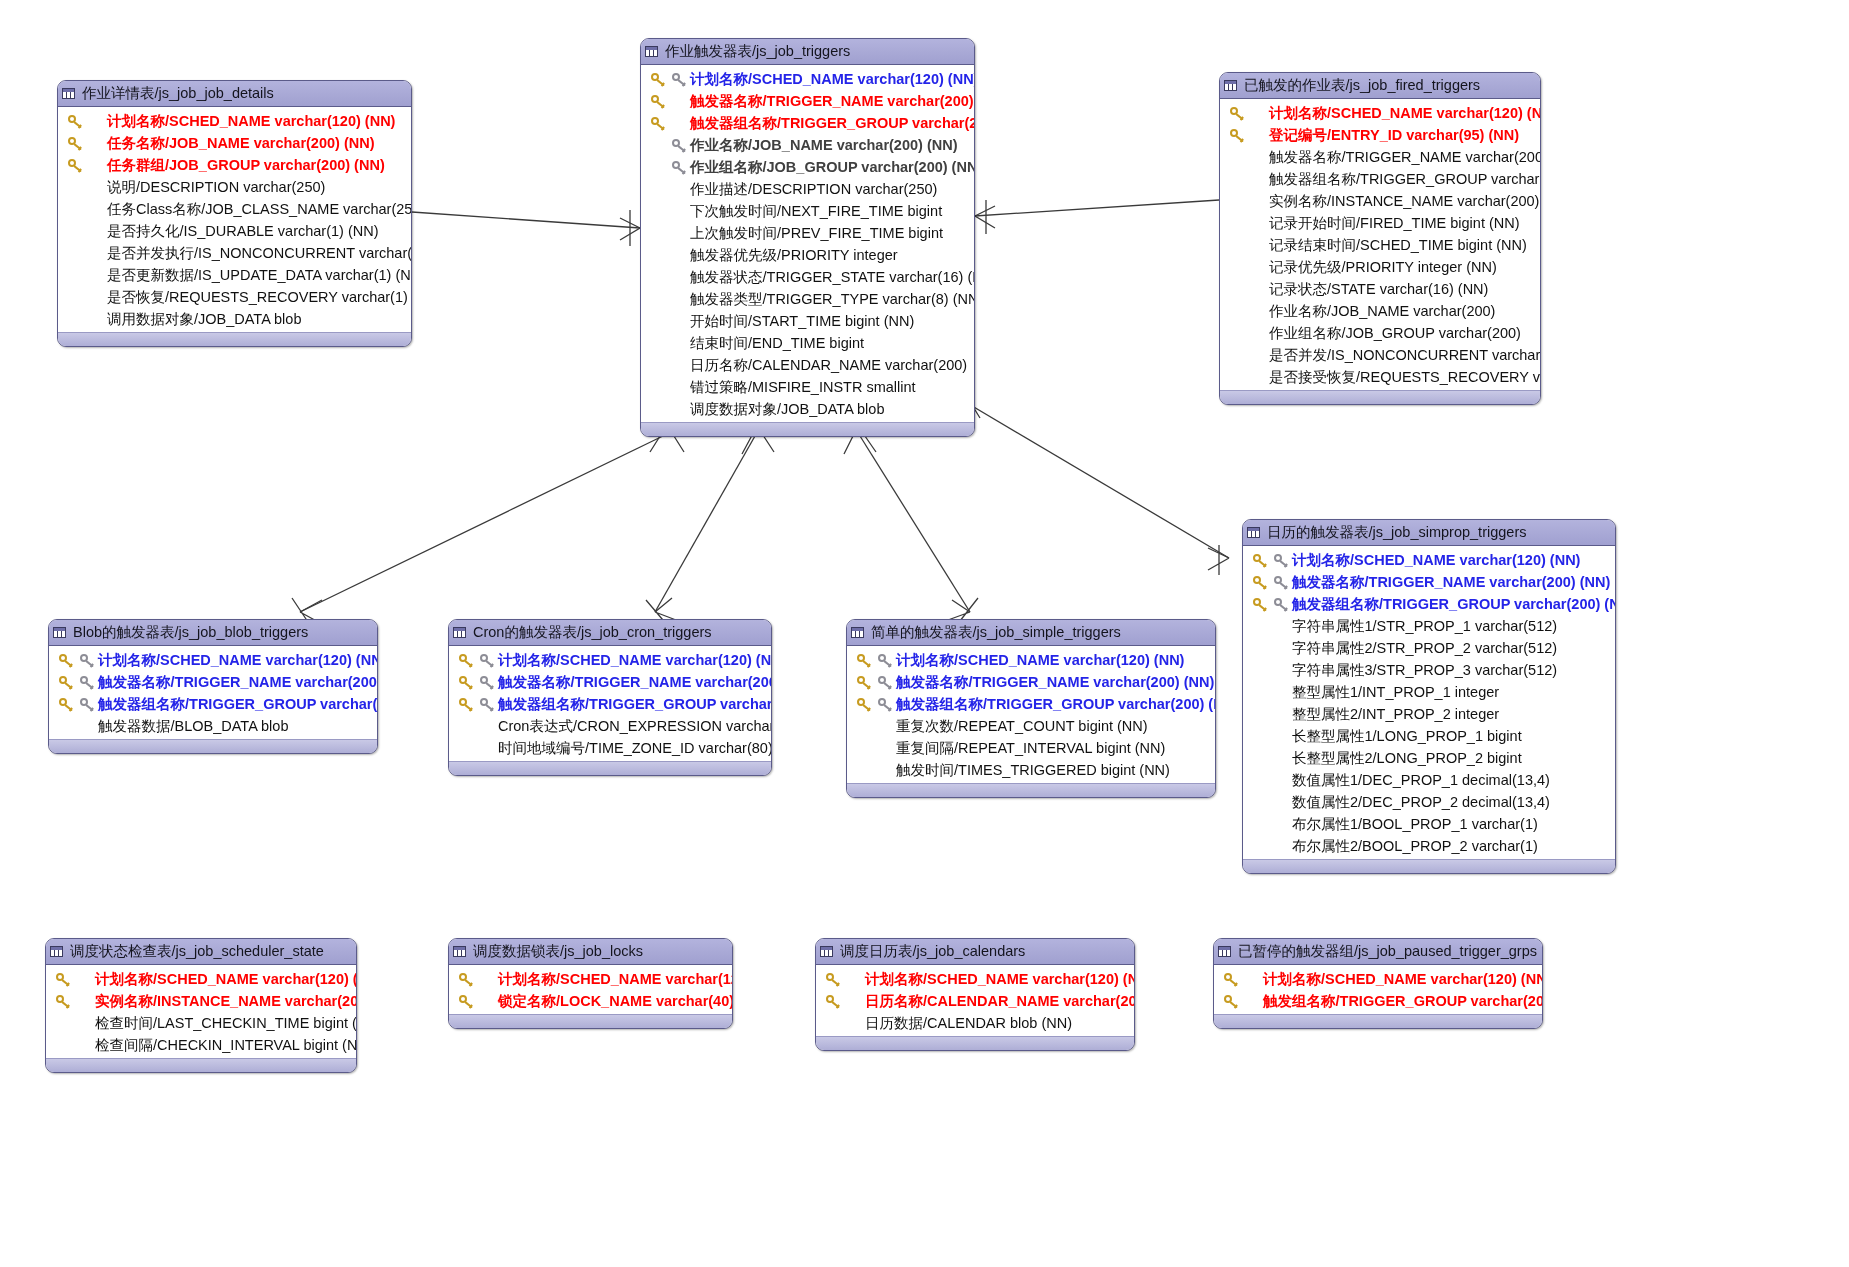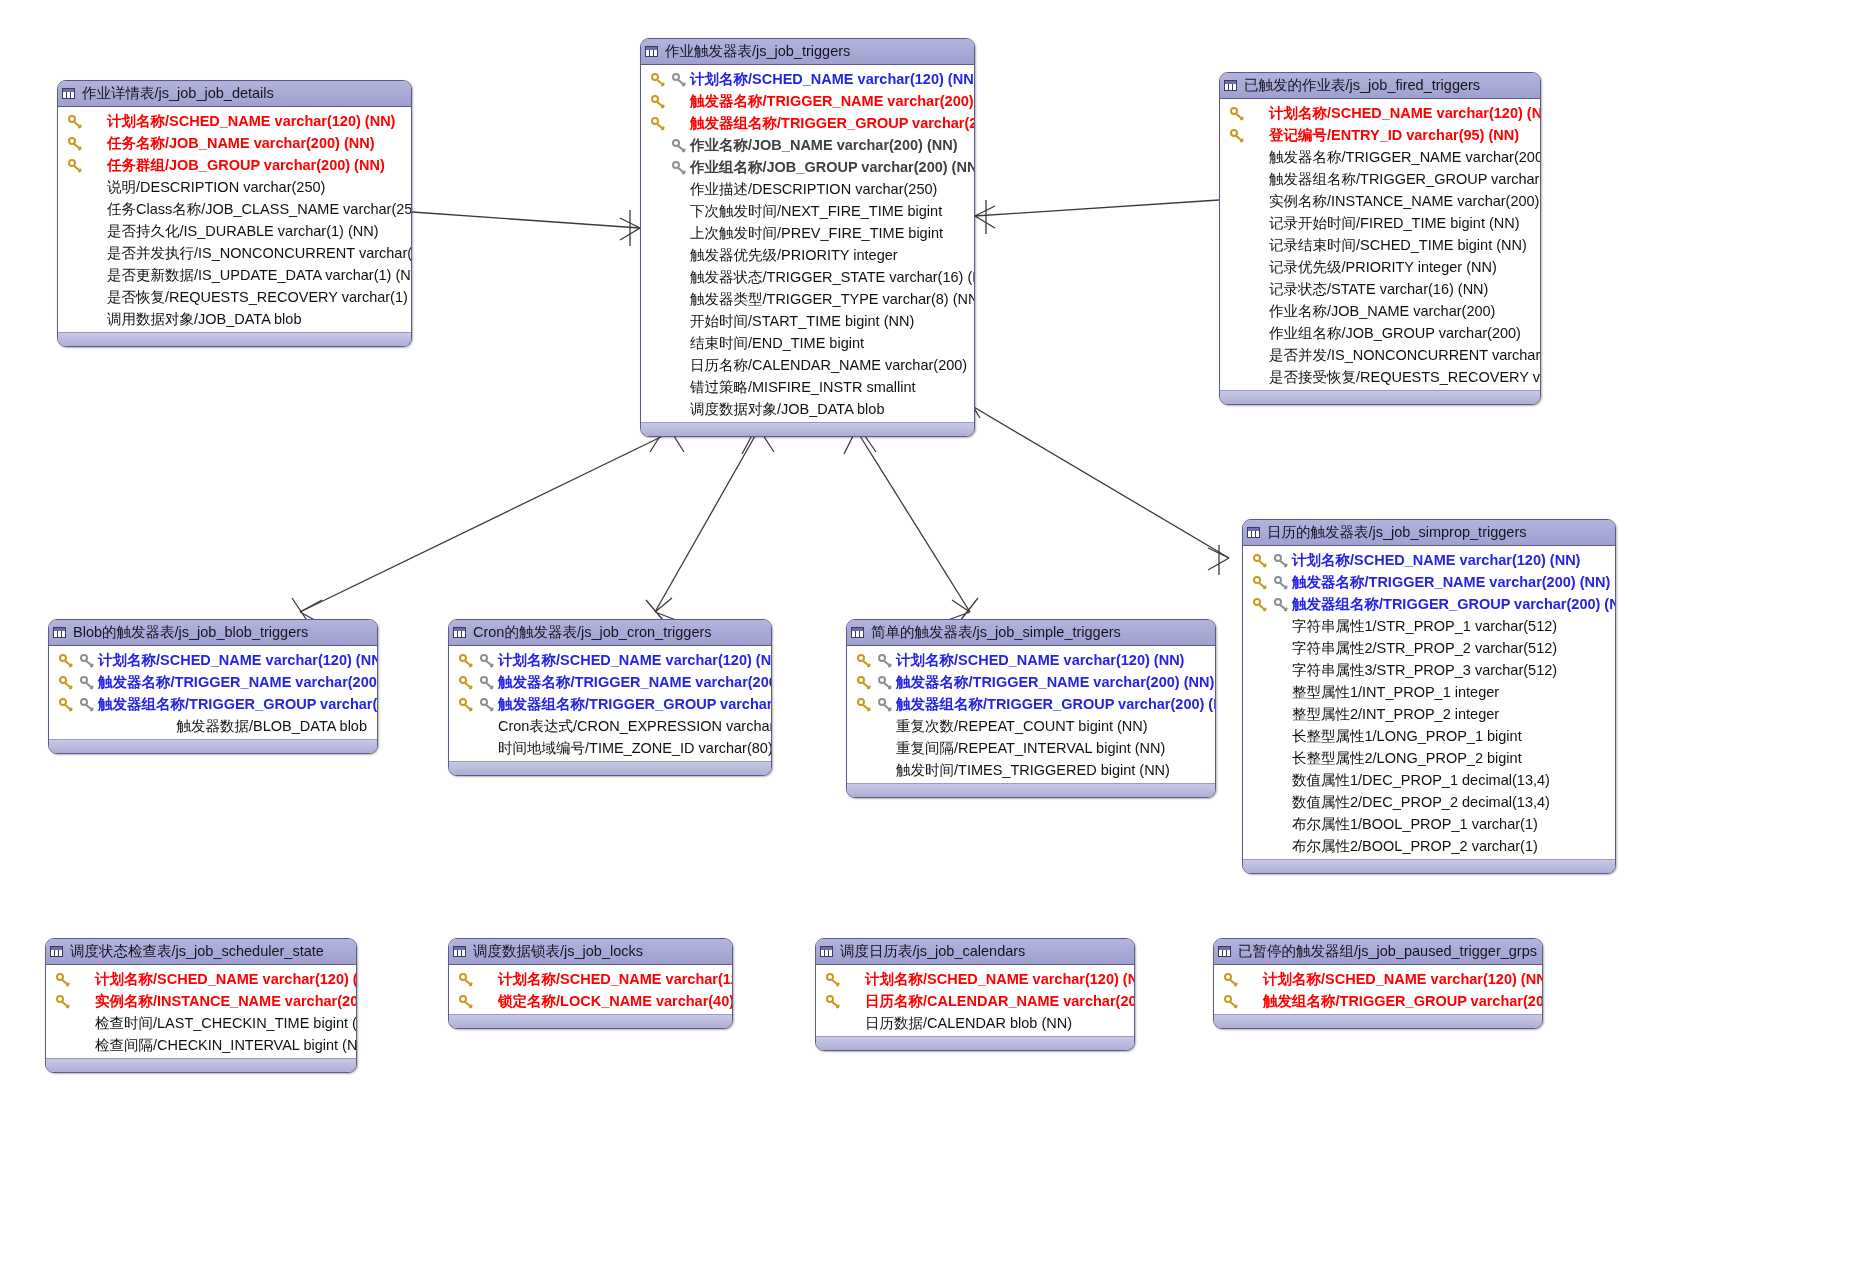--- a/index.html
+++ b/index.html
@@ -631,21 +631,21 @@
         <div class="attr">
           <span class="keycol">
             <span class="kslot"></span>
             <span class="kslot"></span>
           </span>
           <span class="attr-text c-black">布尔属性2/BOOL_PROP_2 varchar(1)</span>
         </div>
       </div>
       <div class="ent-footer"></div>
     </div>
-    <div class="entity" style="left: 48px; top: 619px; width: 330px; text-align: right;">
+    <div class="entity" style="left: 48px; top: 619px; width: 330px;">
       <div class="ent-header">
         <span class="tbl-icon"></span>
         <span>Blob的触发器表/js_job_blob_triggers</span>
       </div>
       <div class="ent-body">
         <div class="attr">
           <span class="keycol">
             <span class="kslot">
               <span class="key">
                 <span class="bow"></span>

